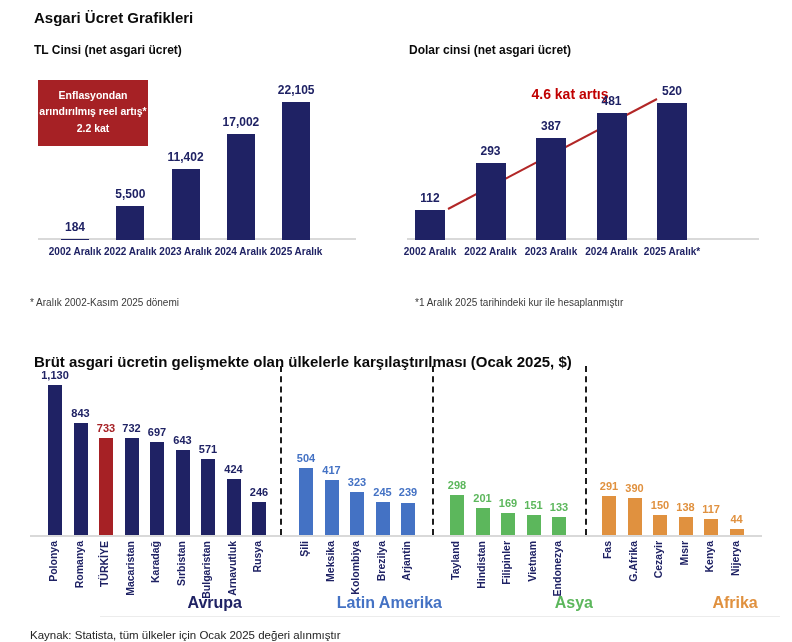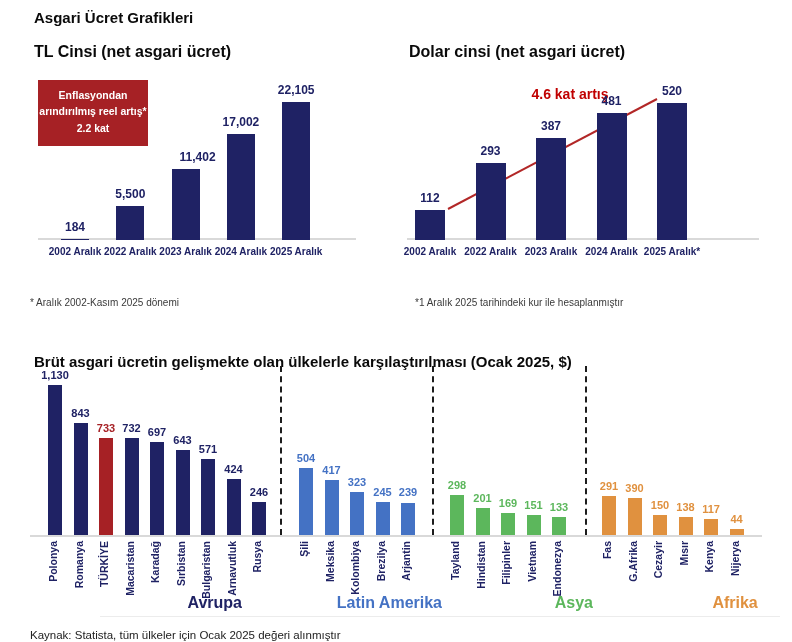--- a/index.html
+++ b/index.html
@@ -1,21 +1,21 @@
 <!DOCTYPE html>
 <html><head>
 <meta charset="utf-8">
 <style>
   html,body{margin:0;padding:0;background:#fff;}
   #page{position:relative;width:792px;height:642px;overflow:hidden;background:#fff;
         font-family:"Liberation Sans",sans-serif;color:#0a0a0a;}
   .abs{position:absolute;}
   h1,h2{margin:4px;font-weight:bold;}
   h1{font-size:15px;}
-  h2{font-size:16px;}
+  h2{font-size:12px;}
   .plot{position:absolute;}
   .bar{position:absolute;}
   .bar-label{position:absolute;width:60px;text-align:center;font-weight:bold;font-size:12px;white-space:nowrap;}
   .cat-label{position:absolute;width:70px;text-align:center;font-weight:bold;font-size:10px;white-space:nowrap;}
   .axis-line{position:absolute;height:2px;background:#d9d9d9;}
   .note-box{position:absolute;left:8px;top:12px;width:110px;height:66px;color:#fff;
             text-align:center;font-weight:bold;font-size:10.5px;padding-top:7px;box-sizing:border-box;line-height:1.55;}
   .annotation{position:absolute;font-weight:bold;font-size:14px;text-align:center;white-space:nowrap;}
   .trend-svg{position:absolute;left:0;top:0;pointer-events:none;}
   .footnote{position:absolute;font-size:10px;color:#3a3a3a;white-space:nowrap;}
@@ -43,21 +43,21 @@
       <div>arındırılmış reel artış*</div>
       <div>2.2 kat</div>
     </div>
   <div class="bar" style="left: 31px; top: 170.7px; width: 28px; height: 1.3px; background: rgb(31, 34, 100);"></div>
       <div class="bar-label" style="left: 15px; top: 151.7px; color: rgb(31, 34, 100);">184</div>
       <div class="cat-label" style="left: 10px; top: 178px; color: rgb(31, 34, 100);">2002 Aralık</div>
       <div class="bar" style="left: 86.3px; top: 137.664px; width: 28px; height: 34.3361px; background: rgb(31, 34, 100);"></div>
       <div class="bar-label" style="left: 70.3px; top: 118.664px; color: rgb(31, 34, 100);">5,500</div>
       <div class="cat-label" style="left: 65.3px; top: 178px; color: rgb(31, 34, 100);">2022 Aralık</div>
       <div class="bar" style="left: 141.6px; top: 100.818px; width: 28px; height: 71.1819px; background: rgb(31, 34, 100);"></div>
-      <div class="bar-label" style="left: 125.6px; top: 81.8181px; color: rgb(31, 34, 100); text-align: right;">11,402</div>
+      <div class="bar-label" style="left: 125.6px; top: 81.8181px; color: rgb(31, 34, 100);">11,402</div>
       <div class="cat-label" style="left: 120.6px; top: 178px; color: rgb(31, 34, 100);">2023 Aralık</div>
       <div class="bar" style="left: 196.9px; top: 65.8577px; width: 28px; height: 106.142px; background: rgb(31, 34, 100);"></div>
       <div class="bar-label" style="left: 180.9px; top: 46.8577px; color: rgb(31, 34, 100);">17,002</div>
       <div class="cat-label" style="left: 175.9px; top: 178px; color: rgb(31, 34, 100);">2024 Aralık</div>
       <div class="bar" style="left: 252.2px; top: 34px; width: 28px; height: 138px; background: rgb(31, 34, 100);"></div>
       <div class="bar-label" style="left: 236.2px; top: 15px; color: rgb(31, 34, 100);">22,105</div>
       <div class="cat-label" style="left: 231.2px; top: 178px; color: rgb(31, 34, 100);">2025 Aralık</div>
     </div>
   <div class="footnote" style="left:30px;top:297px;">* Aralık 2002-Kasım 2025 dönemi</div>
 

